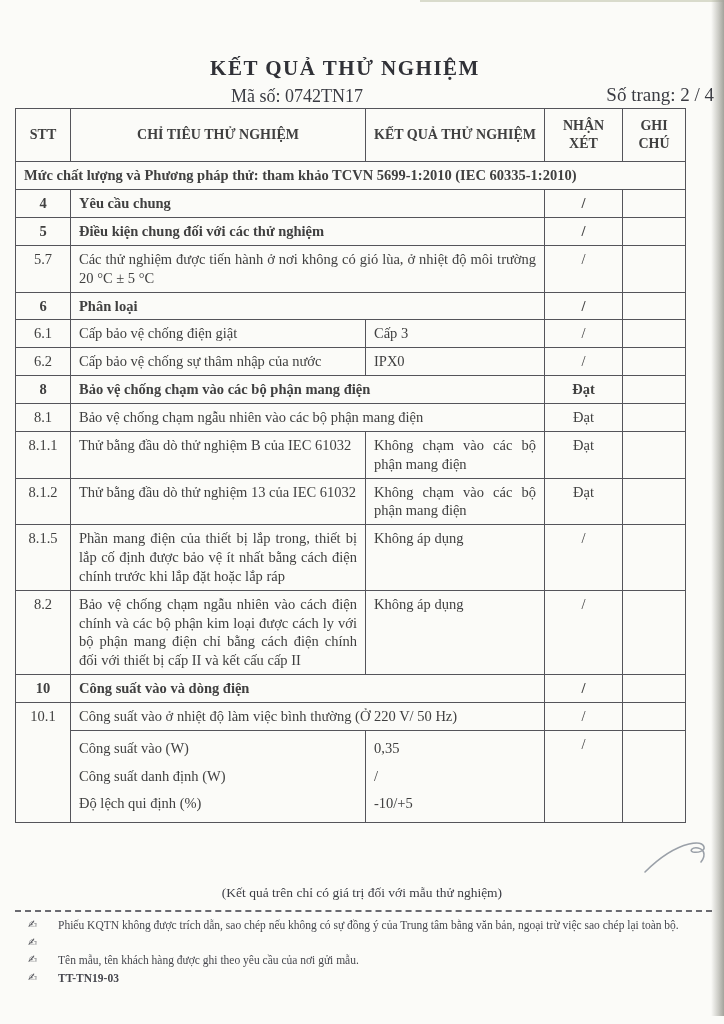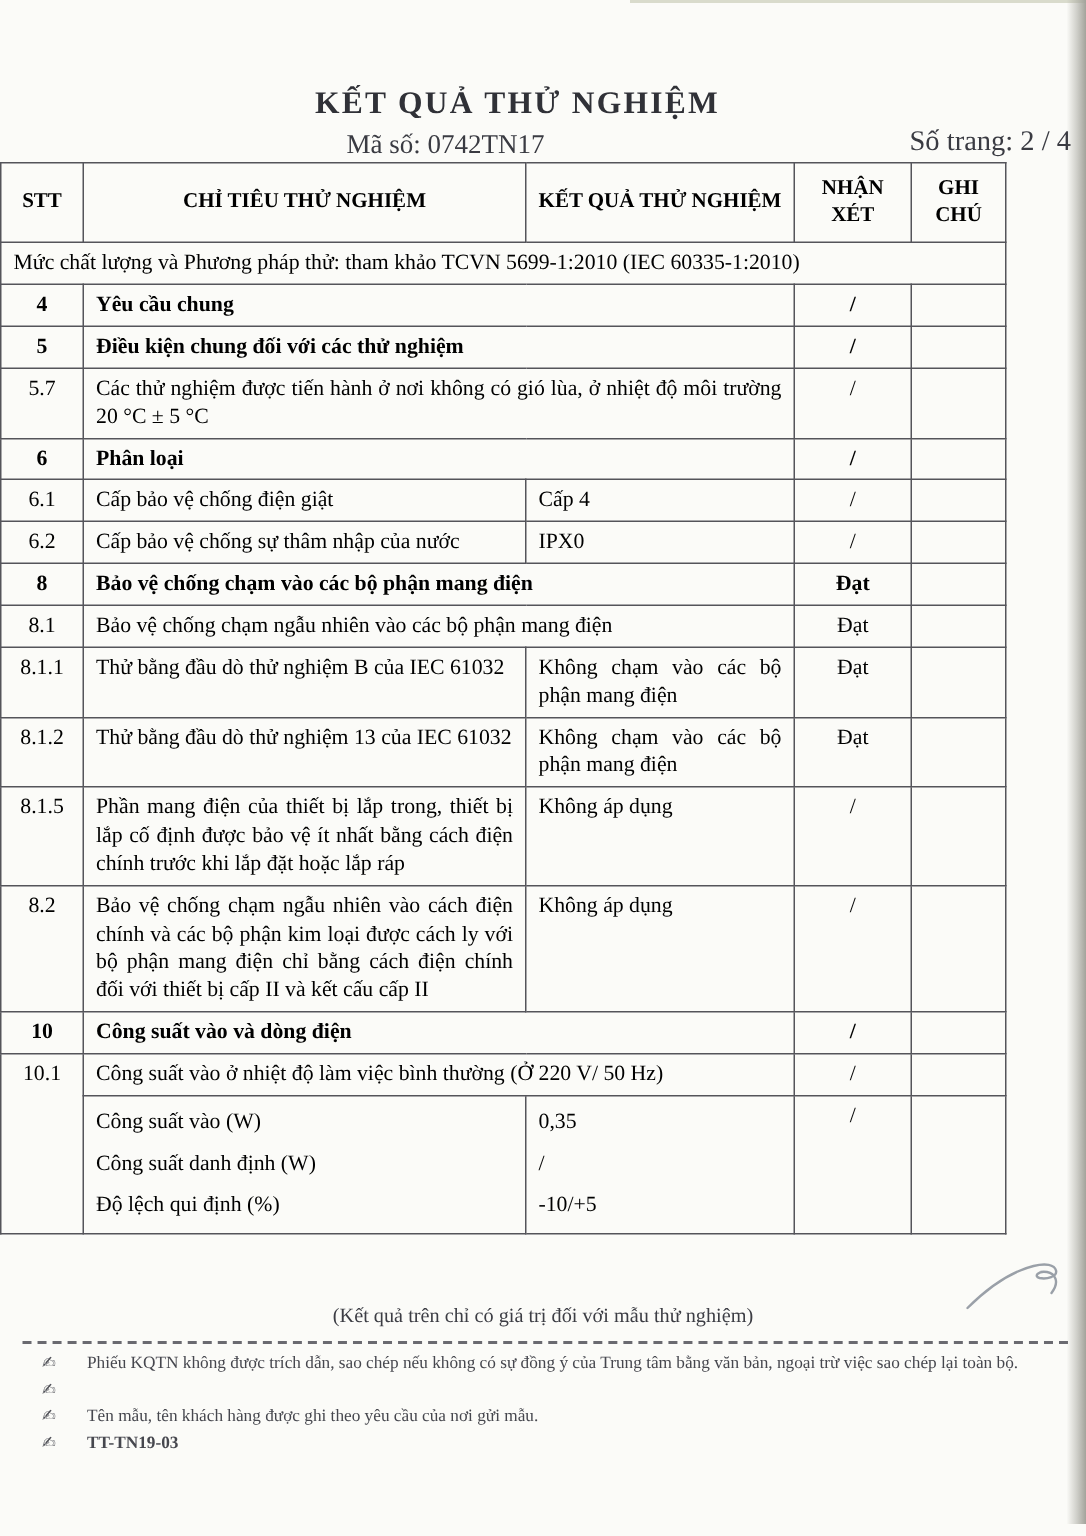--- a/index.html
+++ b/index.html
@@ -16,41 +16,41 @@
   .scan-edge-top{position:absolute;top:0;left:420px;right:0;height:2px;background:rgba(175,180,150,.45);}
 
   
   .doc-header{position:relative;height:108px;}
   .doc-title{position:absolute;top:56px;left:0;right:34px;text-align:center;
     font-size:21px;font-weight:bold;letter-spacing:1.5px;color:#303137;}
   .doc-code{position:absolute;top:86px;left:0;right:130px;text-align:center;font-size:18px;color:#3a3b42;}
   .doc-page{position:absolute;top:84px;right:10px;font-size:19px;color:#3a3b42;}
 
   
-  table.results{border-collapse:collapse;table-layout:fixed;width:670px;
-    font-size:14.5px;line-height:1.3;color:#000000;}
+  table.results{border-collapse:collapse;table-layout:fixed;width:670px;margin-left:15px;
+    font-size:14.5px;line-height:1.3;color:#404040;}
   table.results th, table.results td{border:1px solid #54545a;vertical-align:top;
     padding:4px 8px;overflow:hidden;}
   table.results thead th{text-align:center;vertical-align:middle;font-weight:bold;
     padding:8px 4px;font-size:14px;line-height:1.3;}
-  td.band{font-weight:normal;padding:4px 8px;font-size:14.5px;}
+  td.band{font-weight:bold;padding:4px 8px;font-size:14.5px;}
   td.stt{text-align:center;padding-left:2px;padding-right:2px;}
   td.remark{text-align:center;}
   td.note{}
   tr.bold td{font-weight:bold;}
   td.criteria, td.result{text-align:justify;}
   td.result{padding-left:9px;}
   tr.subrow td{line-height:1.92;}
   tr.subrow td.remark{line-height:1.3;}
 
   
   .signature{position:absolute;left:643px;top:838px;}
 
   
-  .validity{margin-top:46px;text-align:center;font-size:13.5px;color:#3c3d44;}
+  .validity{margin-top:62px;text-align:center;font-size:13.5px;color:#3c3d44;}
   .dash-sep{margin:9px 12px 0 15px;border-top:2px dashed #6a6a70;height:0;}
   .notes{margin:7px 10px 0 28px;}
   .note-line{display:flex;align-items:flex-start;margin-bottom:4.5px;font-size:11.5px;color:#46474e;line-height:1.15;}
   .note-line .bullet{font-family:"DejaVu Sans",sans-serif;font-size:11px;width:30px;flex:0 0 30px;color:#505158;}
   .note-line.bold .note-text{font-weight:bold;}
 </style>
 </head>
 <body>
 
 <div class="page">
@@ -102,21 +102,21 @@
         </tr>
         <tr class="bold">
           <td class="stt">6</td>
           <td class="criteria" colspan="2">Phân loại</td>
           <td class="remark">/</td>
           <td class="note"></td>
         </tr>
         <tr>
           <td class="stt">6.1</td>
           <td class="criteria">Cấp bảo vệ chống điện giật</td>
-          <td class="result">Cấp 4</td>
+          <td class="result">Cấp 3</td>
           <td class="remark">/</td>
           <td class="note"></td>
         </tr>
         <tr>
           <td class="stt">6.2</td>
           <td class="criteria">Cấp bảo vệ chống sự thâm nhập của nước</td>
           <td class="result">IPX0</td>
           <td class="remark">/</td>
           <td class="note"></td>
         </tr>

